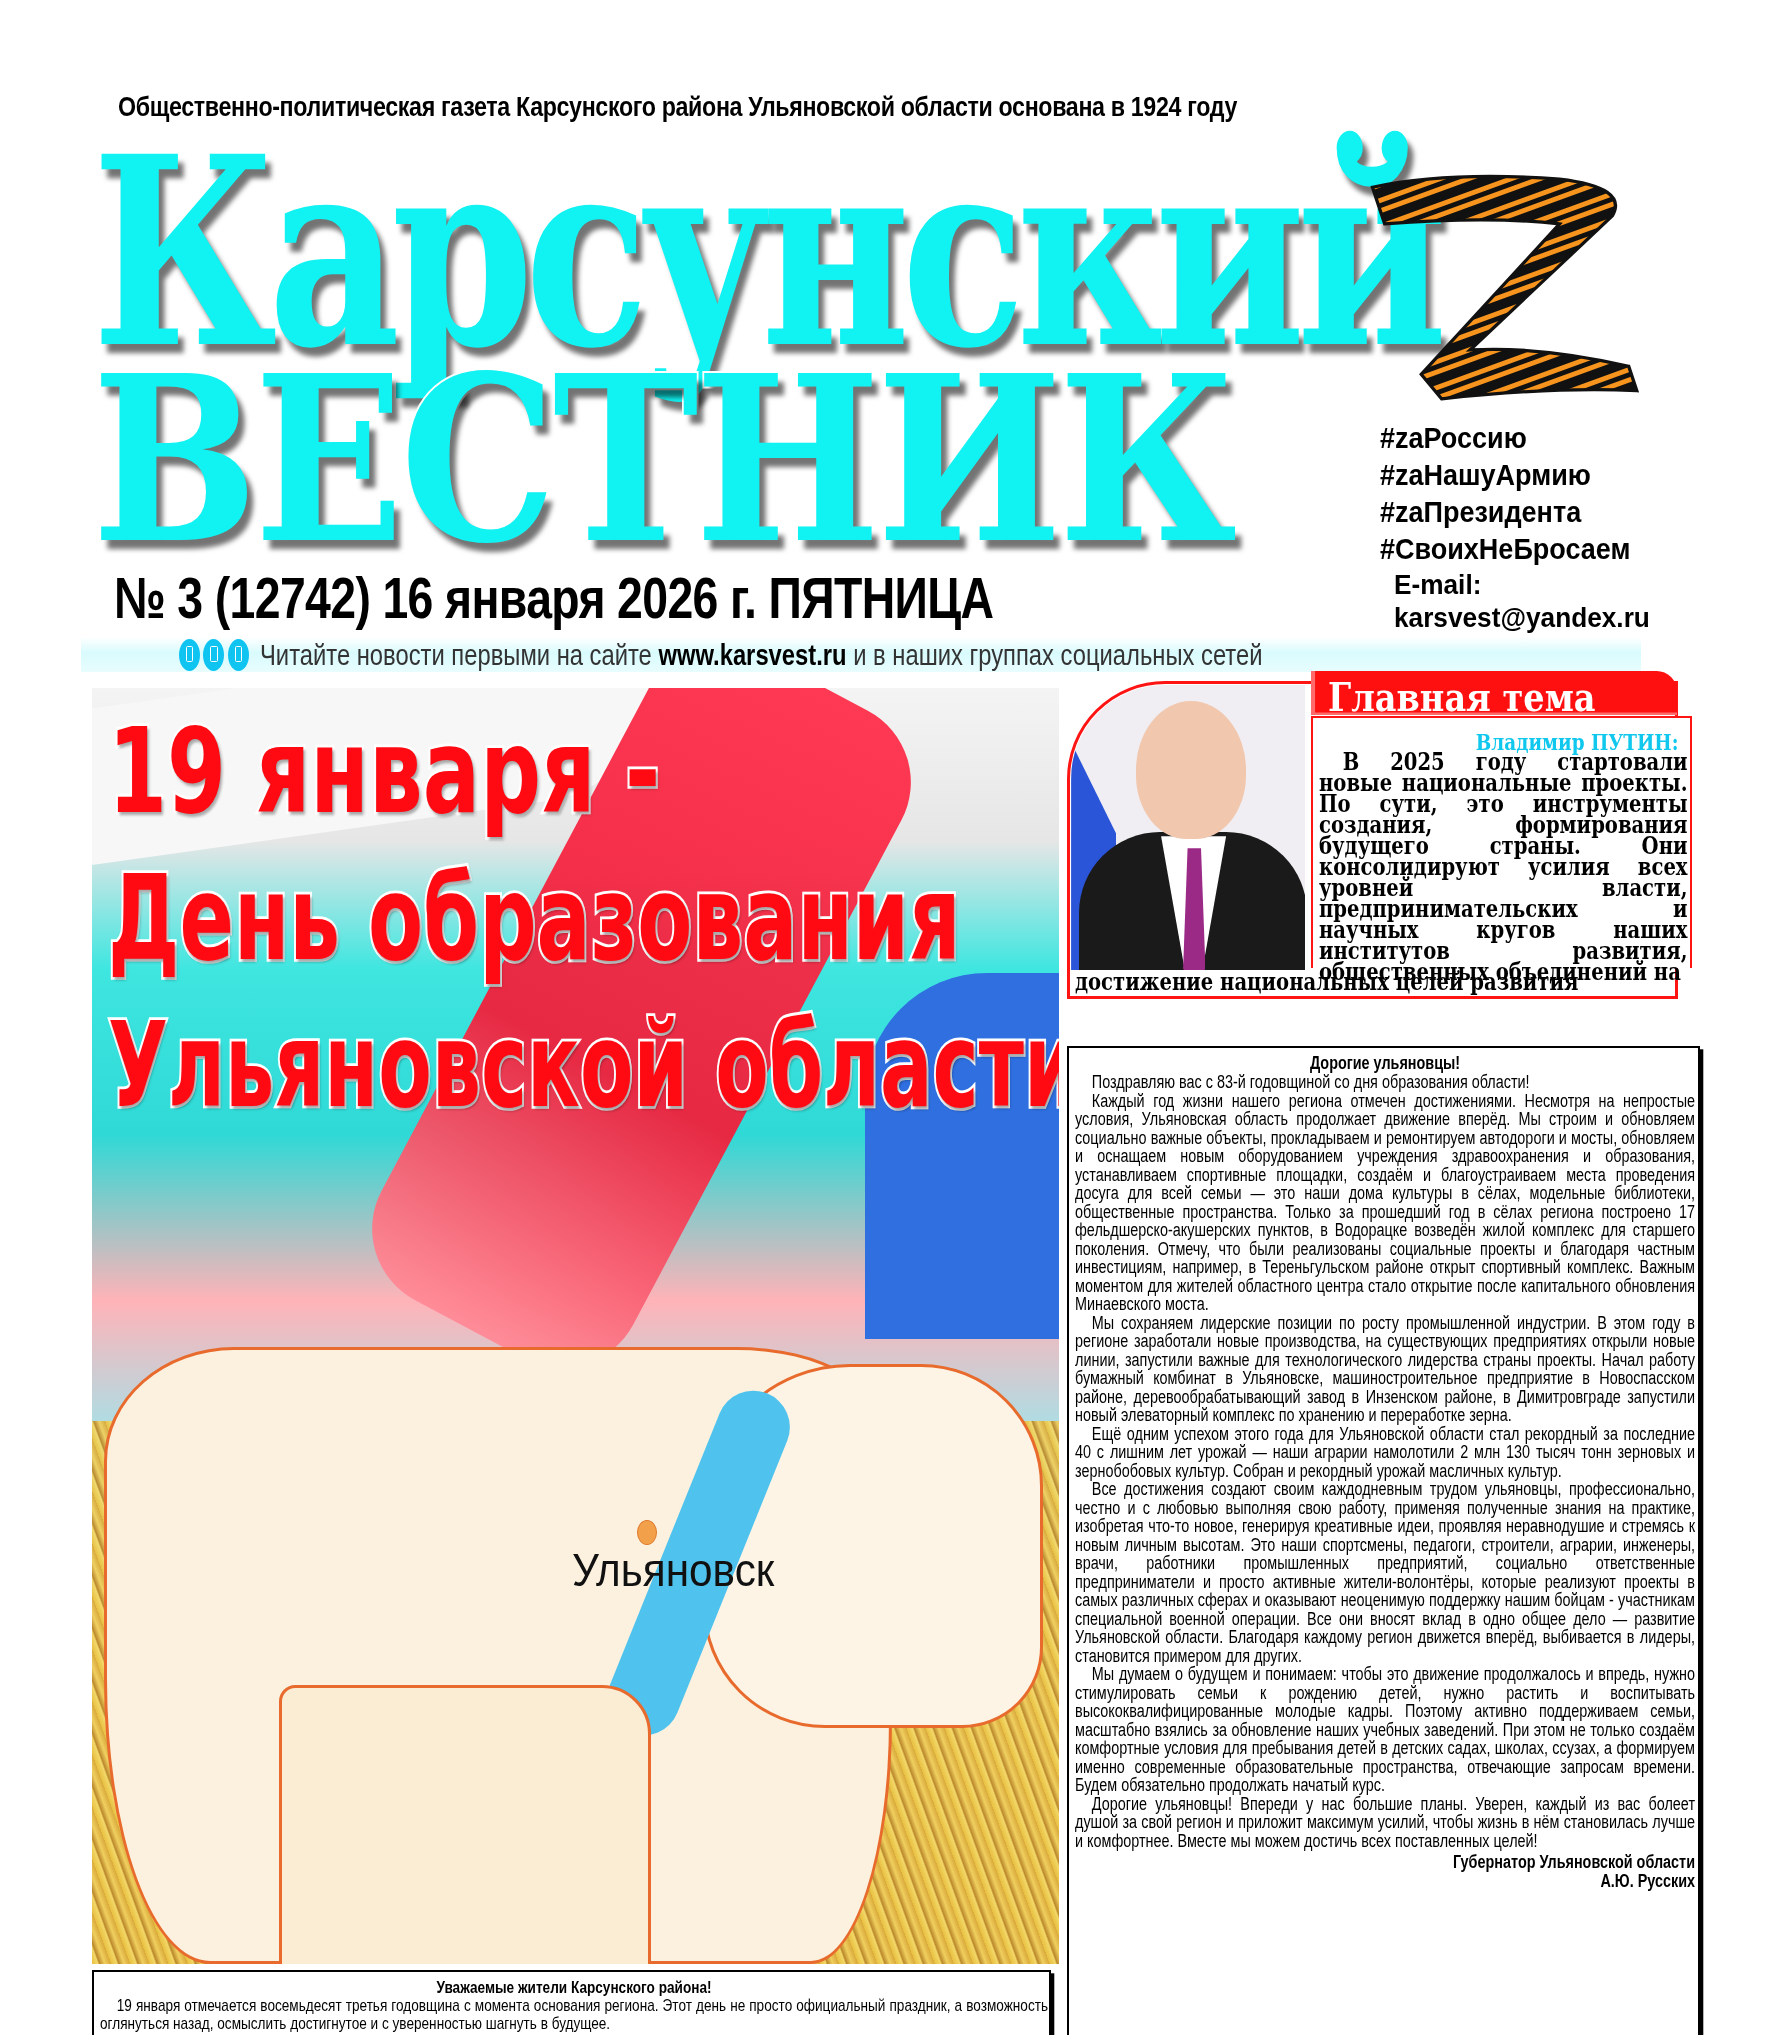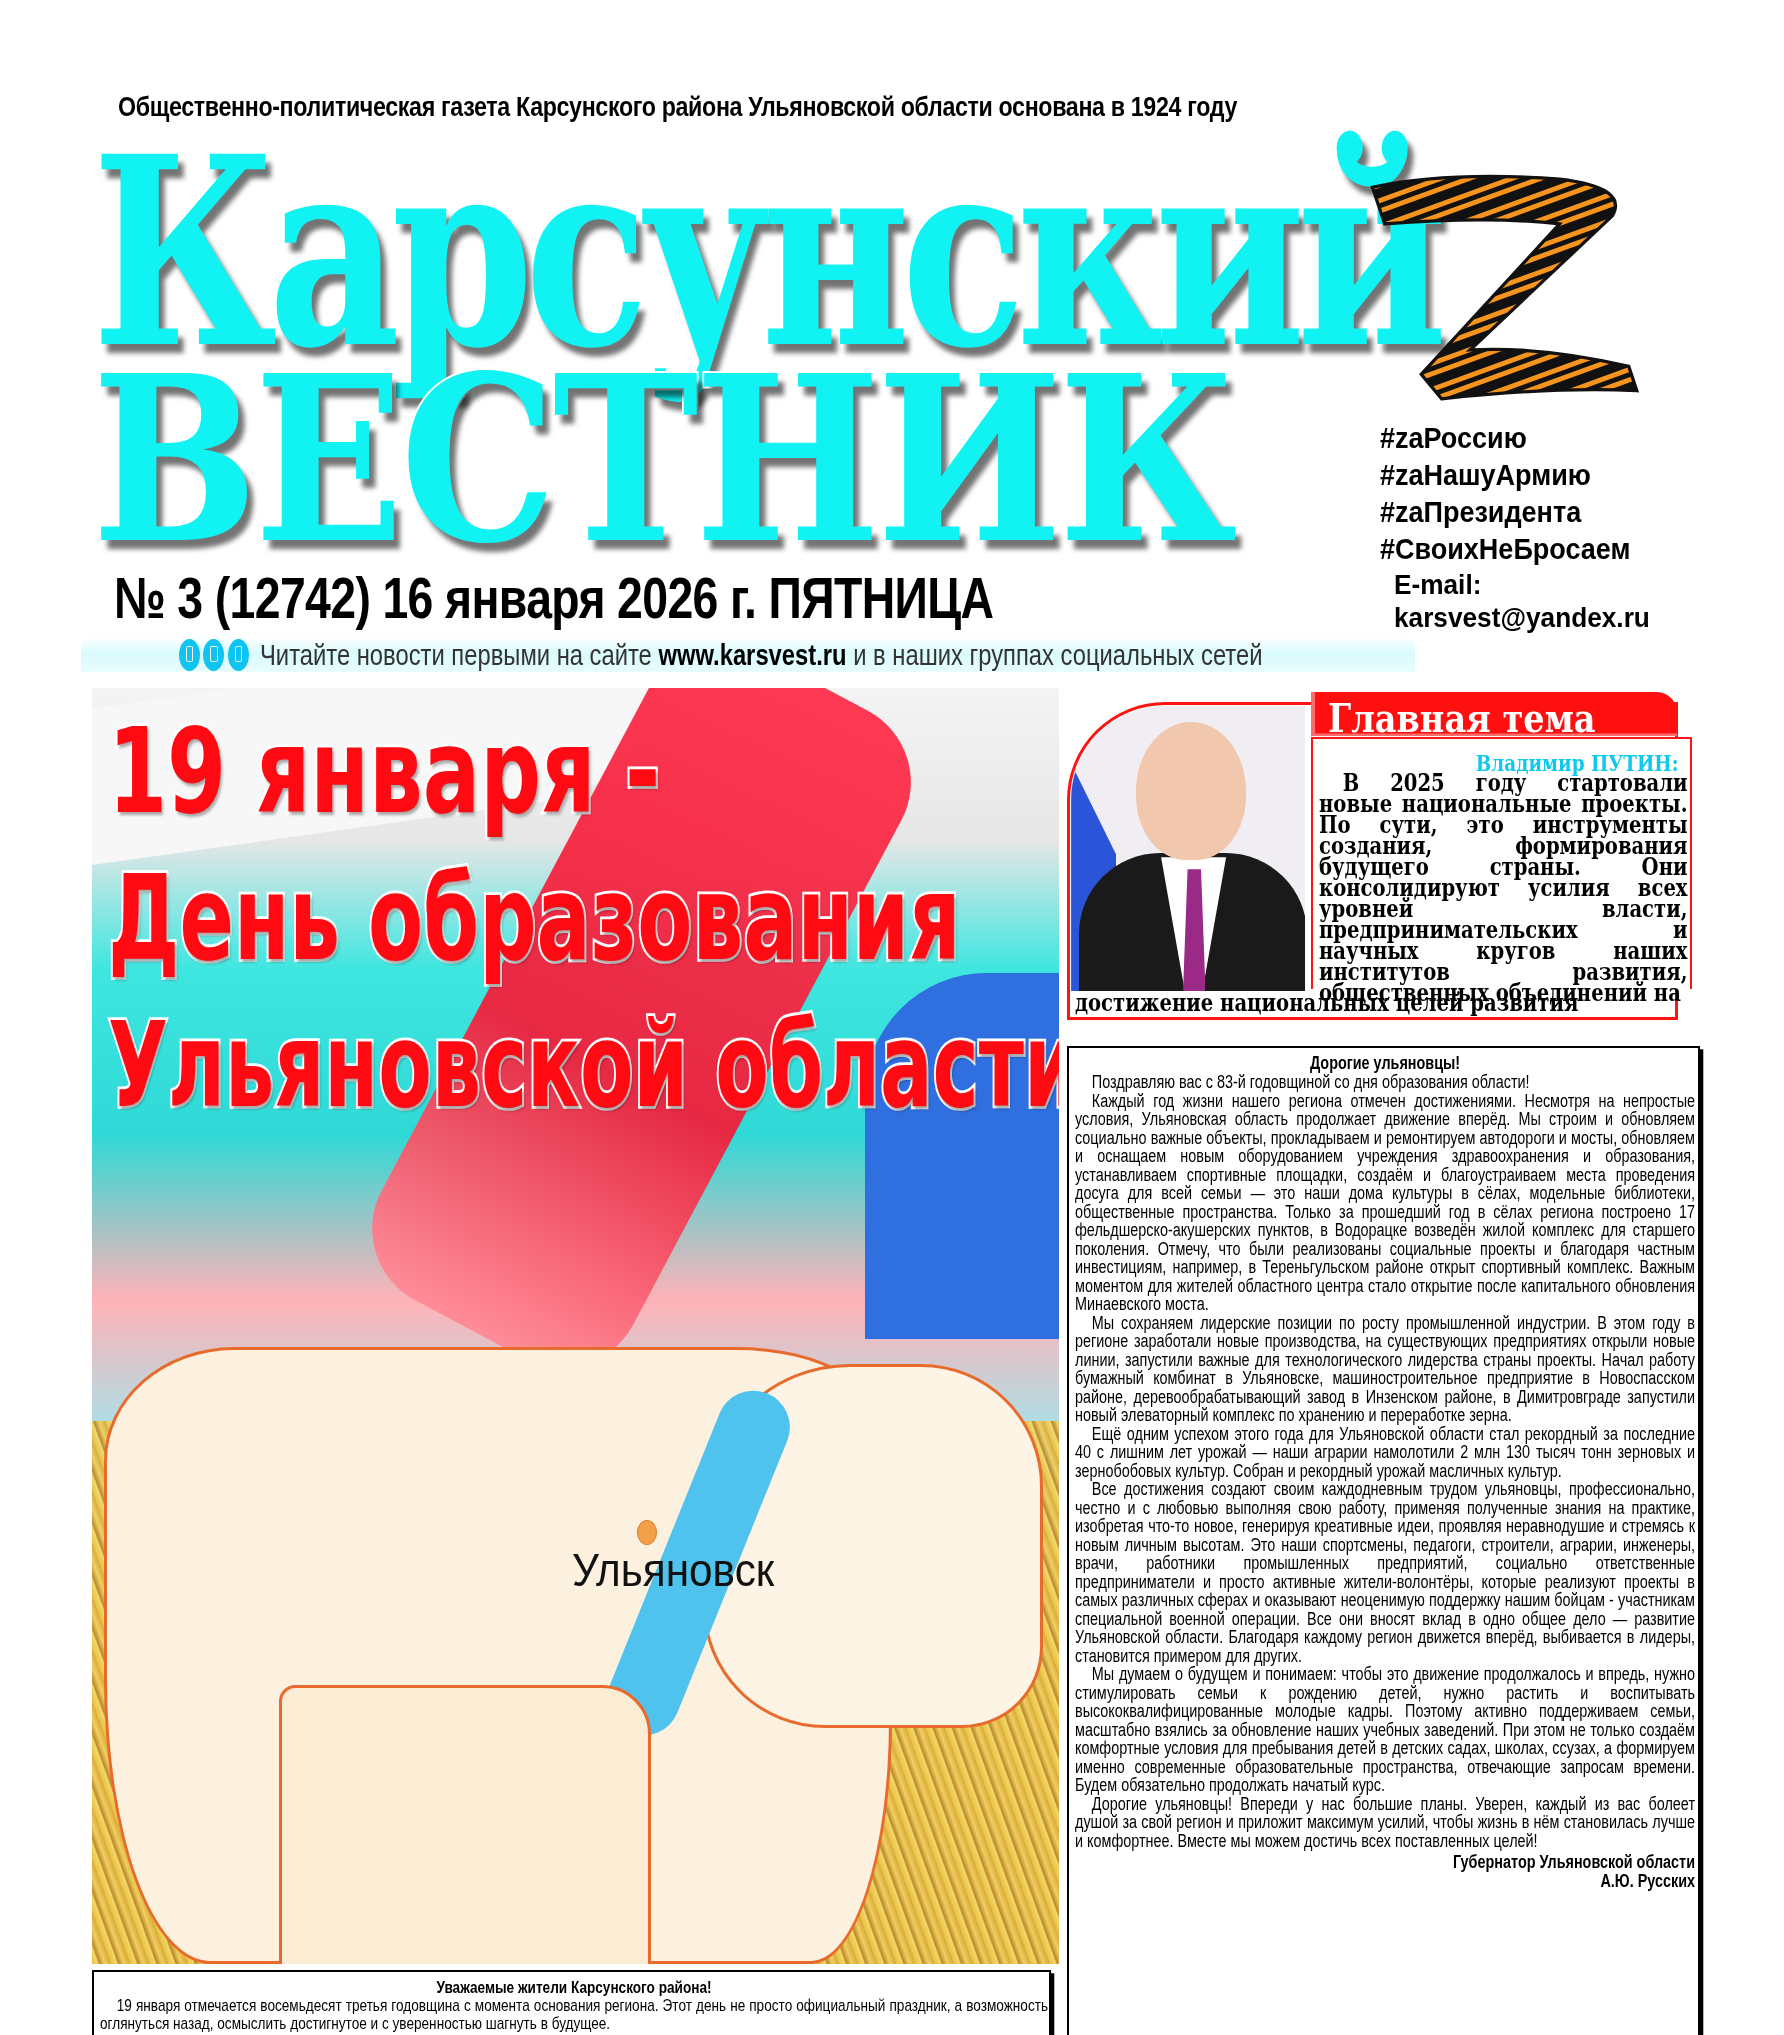--- a/index.html
+++ b/index.html
@@ -20,21 +20,21 @@
   .zlogo { left:1368px; top:171px; width:318px; height:240px; }
 
   
   .hashtags { left:1380px; top:419px; font-weight:bold; font-size:30px; line-height:37px; transform:scaleX(0.9); transform-origin:left top; }
   .hashtags div { white-space:nowrap; }
 
   .issue { left:114px; top:564px; font-weight:bold; font-size:58px; white-space:nowrap; transform:scaleX(0.80); transform-origin:left top; letter-spacing:-0.8px; }
   .email { left:1394px; top:568px; font-weight:bold; font-size:28.5px; line-height:33px; transform:scaleX(0.92); transform-origin:left top; }
 
   
-  .socialbar { left:81px; top:637px; width:1334px; height:35px; background:linear-gradient(to bottom, #ffffff 0%, #d9fbfd 45%, #e8fdfe 100%); }
+  .socialbar { left:81px; top:637px; width:1544px; height:35px; background:linear-gradient(to bottom, #ffffff 0%, #d9fbfd 45%, #e8fdfe 100%);padding-left:16px; }
   .socicons { position:absolute; left:98px; top:1.6px; display:flex; gap:3.3px; }
   .socicon { width:21px; height:32px; border-radius:50%; background:#10c4f2; position:relative; }
   .socicon::after { content:""; position:absolute; left:7px; top:7.3px; width:7.3px; height:16.3px; border:1.2px solid #fff; border-radius:1.6px; box-sizing:border-box; }
   .socialtext { position:absolute; left:179px; top:2.4px; font-size:29px; color:#333; white-space:nowrap; transform:scaleX(0.82); transform-origin:left top; font-family:"Liberation Sans Narrow","Liberation Sans", sans-serif; }
   .socialtext b { color:#000; }
 
   
   .mainimg { left:92px; top:688px; width:967px; height:1276px; overflow:hidden;
              background: linear-gradient(180deg, #f4f4f4 0%, #e6e6e6 12%, #3fe6e0 22%, #2fd9d6 35%, #ffb3b8 48%, #9be7ee 60%, #e9c56f 72%, #e8b93c 100%); }
   .flag-red { position:absolute; left:407px; top:-49px; width:285px; height:733px; background:linear-gradient(180deg,#ff2f4a,#f01f3b 60%,#ff8a96); transform:rotate(28deg); border-radius:81px; opacity:0.95; }
@@ -49,21 +49,21 @@
   .mapshape3 { position:absolute; left:187px; top:997px; width:366px; height:468px; background:#fbecd4; border:3.3px solid #e86a2c; border-radius: 16.3px 49px 122px 122px; }
   .citydot { position:absolute; left:545px; top:832px; width:18px; height:23px; background:#f2a04a; border:1.6px solid #e07a2c; border-radius:50%; }
   .cityname { position:absolute; left:480px; top:855px; font-size:46px; color:#111; white-space:nowrap; transform:scaleX(0.92); transform-origin:left top; }
   .headline { position:absolute; left:16.3px; font-family:"DejaVu Sans", sans-serif; font-weight:bold; color:#ff0a12;
               -webkit-text-stroke:5.7px #ffffff; paint-order:stroke fill; text-shadow:2.4px 3.3px 3.3px rgba(0,0,0,0.35); white-space:nowrap; line-height:1; transform-origin:left top; }
   .h1 { top:24.4px; font-size:118px; transform:scaleX(0.72); }
   .h2 { top:171px; font-size:118px; transform:scaleX(0.68); }
   .h3 { top:318px; font-size:118px; transform:scaleX(0.66); }
 
   
-  .putinbox { left:1067px; top:692px; width:623px; height:330px; }
+  .putinbox { left:1067px; top:671px; width:623px; height:330px; }
   .putin-frame { position:absolute; left:0; top:10.2px; width:611px; height:318px; border:3.3px solid #ff1414; border-radius:98px 0 0 0; box-sizing:border-box; }
   .putin-photo { position:absolute; left:4.1px; top:14.2px; width:234px; height:285px; border-radius:94px 0 0 0; overflow:hidden; background:#f0eef2; }
   .putin-flag { position:absolute; left:0; top:57px; width:45px; height:228px; background:#2a55d8; clip-path:polygon(0 0,100% 40%,100% 100%,0 100%); }
   .putin-head { position:absolute; left:65px; top:16.3px; width:110px; height:138px; background:#f1c7ae; border-radius:50% 50% 46% 46%; }
   .putin-suit { position:absolute; left:8.1px; top:147px; width:228px; height:163px; background:#1a1a1a; border-radius:81px 81px 0 0; }
   .putin-shirt { position:absolute; left:90px; top:151px; width:65px; height:147px; background:#ffffff; clip-path:polygon(0 0,100% 0,60% 100%,40% 100%); }
   .putin-tie { position:absolute; left:112px; top:163px; width:22.4px; height:134px; background:#9b2a86; clip-path:polygon(20% 0,80% 0,100% 90%,50% 100%,0 90%); }
   .tema-tab { position:absolute; left:244px; top:0; width:366px; height:44px; background:#ff1010; border-radius:0 20.4px 0 0; box-shadow: 5.7px -4.1px 0 -1.6px #ff6a6a inset; }
   .tema-title { position:absolute; left:261px; top:3.3px; font-family:"DejaVu Serif", serif; font-weight:bold; color:#fff; font-size:39px; white-space:nowrap; transform:scaleX(0.86); transform-origin:left top; }
   .quote-box { position:absolute; left:244px; top:45px; width:381px; height:252px; border:2.4px solid #ff1414; border-bottom:none; background:#fff; box-sizing:border-box; }

